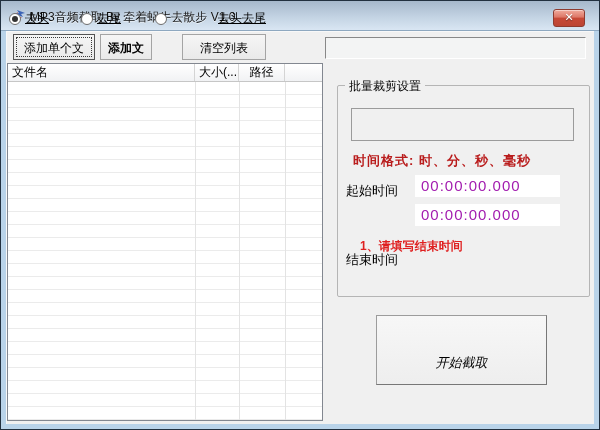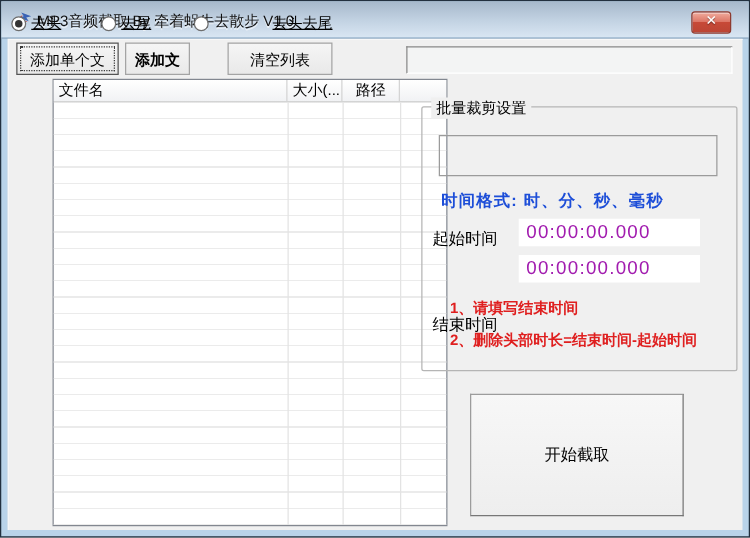--- a/index.html
+++ b/index.html
@@ -42,21 +42,21 @@
   #btn-add-folder{left:99px;width:52px;font-weight:bold;}
   #btn-clear{left:181px;width:84px;}
   
   .status-box{
     position:absolute;left:324px;top:36px;width:261px;height:22px;box-sizing:border-box;
     background:#f3f4f4;border:1px solid;border-color:#888 #fff #fff #888;
   }
   
   .listview{
     position:absolute;left:6px;top:62px;width:316px;height:358px;box-sizing:border-box;
-    background:#fff;border:1px solid #828790;margin-left:35px;
+    background:#fff;border:1px solid #828790;
   }
   .lv-header{position:absolute;left:0;top:0;right:0;height:17px;display:flex;
     background:linear-gradient(#ffffff,#f1f2f4);border-bottom:1px solid #c6c6c6;}
   .hcell{box-sizing:border-box;border-right:1px solid #d4d4d4;font-size:12px;
     line-height:16px;padding:0 4px;overflow:hidden;white-space:nowrap;cursor:default;}
   .hcell.c0{width:187px;}
   .hcell.c1{width:44px;}
   .hcell.c2{width:46px;text-align:center;}
   .hcell.c3{flex:1;border-right:none;}
   .lv-body{
@@ -73,38 +73,38 @@
   .gb-label{position:absolute;left:344px;top:77px;background:#f0f0f0;padding:0 4px;font-size:12px;}
   .radio-box{
     position:absolute;left:350px;top:107px;width:223px;height:33px;box-sizing:border-box;
     border:1px solid #9b9b9b;
   }
   .radio-item{position:absolute;top:9px;display:flex;align-items:center;cursor:pointer;font-size:12px;white-space:nowrap;text-decoration:underline;}
   .ri0{left:8px;} .ri1{left:80px;} .ri2{left:154px;gap:47px;}
   .rb{width:12px;height:12px;border-radius:50%;border:1px solid #6e6e6e;background:#fff;
     box-sizing:border-box;margin-right:4px;position:relative;flex:0 0 12px;}
   .rb.checked::after{content:"";position:absolute;left:2px;top:2px;width:6px;height:6px;border-radius:50%;background:#333;}
-  .fmt-note{position:absolute;left:352px;top:151px;font-size:13px;font-weight:bold;color:#1d4ed8;letter-spacing:1px;white-space:nowrap;}
+  .fmt-note{position:absolute;left:352px;top:151px;font-size:13px;font-weight:bold;color:#b91c1c;letter-spacing:1px;white-space:nowrap;}
   .time-label{position:absolute;font-size:13px;color:#000;white-space:nowrap;}
   .tl-start{left:345px;top:181px;}
   .tl-end{left:345px;top:210px;margin-top:40px;}
   .time-value{
     position:absolute;left:414px;width:145px;height:22px;background:#fff;
     color:#a21caf;font-size:15px;line-height:22px;padding-left:6px;box-sizing:border-box;
     letter-spacing:1px;cursor:text;white-space:nowrap;
   }
   .tv-start{top:174px;} .tv-end{top:203px;}
   .note{position:absolute;left:359px;font-size:12px;font-weight:bold;color:#df1f1f;white-space:nowrap;}
   .n0{top:237px;} .n1{top:263px;}
   
   .start-btn{
-    position:absolute;left:375px;top:314px;width:171px;height:98px;box-sizing:border-box;
+    position:absolute;left:375px;top:314px;width:171px;height:70px;box-sizing:border-box;
     background:linear-gradient(#f7f7f7,#eeeeee);
     border:1px solid #9c9c9c;border-right-color:#777;border-bottom-color:#777;
-    font-size:13px;text-align:center;line-height:92px;cursor:pointer;
+    font-size:13px;text-align:center;line-height:92px;cursor:pointer;font-style:italic;
   }
 </style>
 </head>
 <body>
 
 <div id="window">
 
   <div class="titlebar">
     <span class="app-icon">
       <svg width="17" height="16" viewBox="0 0 17 16">
@@ -158,17 +158,16 @@
 
   <div class="fmt-note">时间格式: 时、分、秒、毫秒</div>
 
   <span class="time-label tl-start">起始时间</span>
   <div class="time-value tv-start">00:00:00.000</div>
 
   <span class="time-label tl-end">结束时间</span>
   <div class="time-value tv-end">00:00:00.000</div>
 
   <div class="note n0">1、请填写结束时间</div>
-  <div class="note n1">2、删除头部时长=结束时间-起始时间</div>
 
   <button class="start-btn">开始截取</button>
 
 </div>
 
 </body></html>

